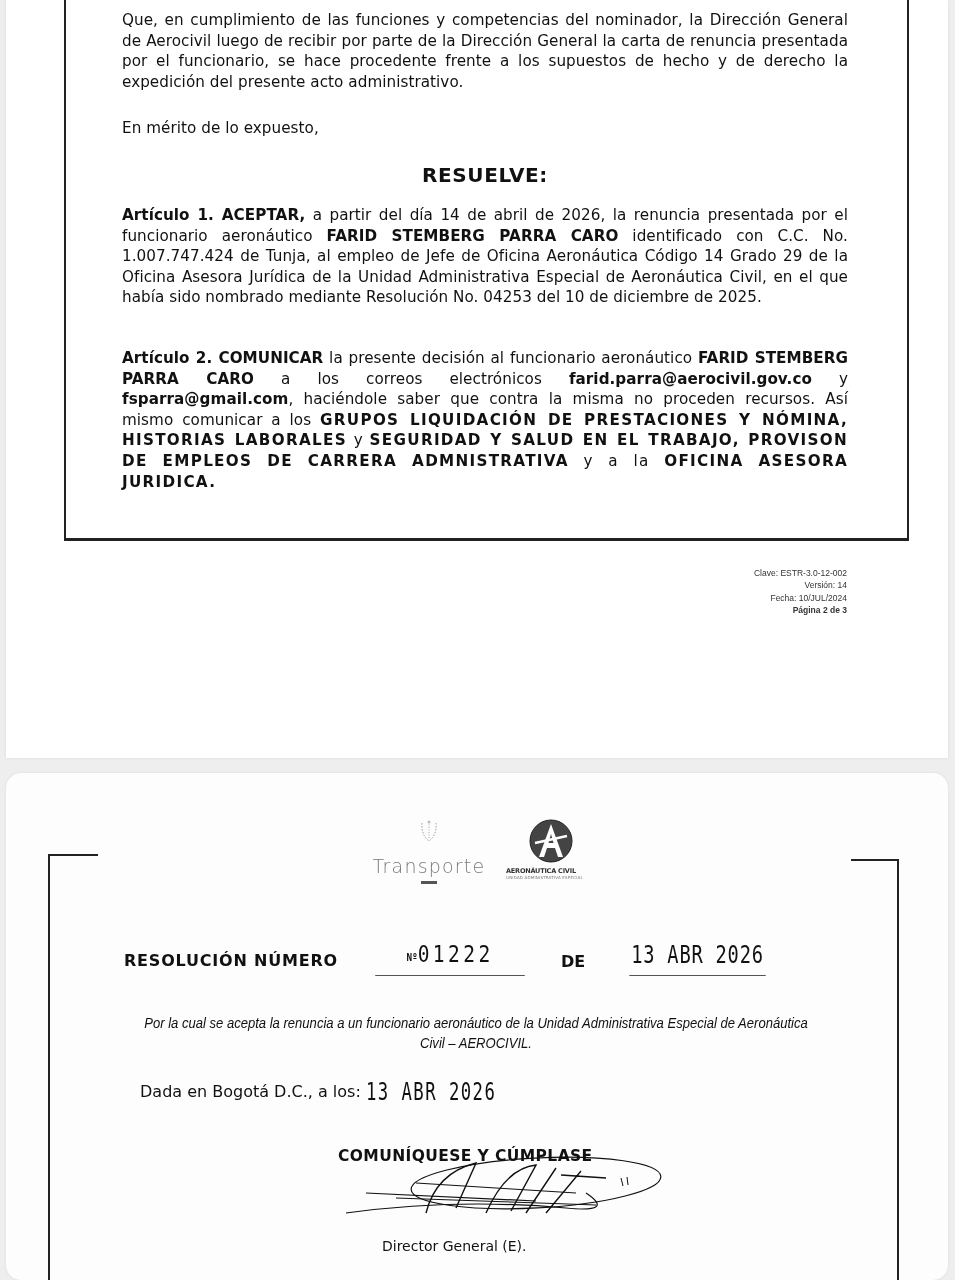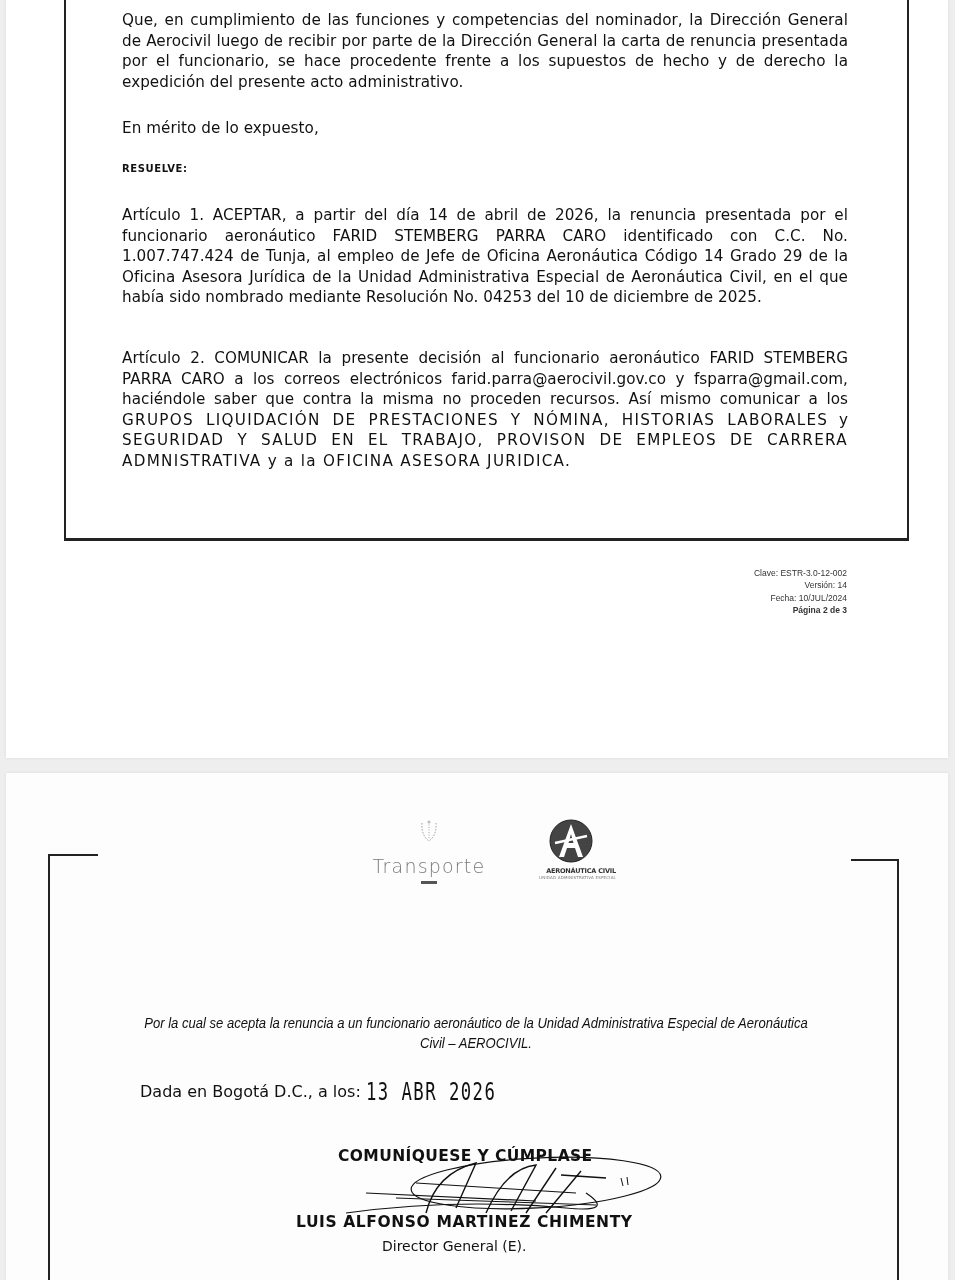--- a/index.html
+++ b/index.html
@@ -8,36 +8,36 @@
     background: #eeeeee;
     font-family: "DejaVu Sans", "Liberation Sans", sans-serif;
     color: #111;
     position: relative;
   }
   .page {
     position: absolute; background: #fff;
     box-shadow: 0 0 3px rgba(0,0,0,0.08);
   }
   #page1 { left: 6px; top: 0; width: 942px; height: 758px; }
-  #page2 { left: 6px; top: 773px; width: 942px; height: 507px; background:#fdfdfd; }
+  #page2 { left: 6px; top: 773px; width: 942px; height: 507px; background:#fdfdfd;border-radius:15px; }
 
   
   .frame1 {
     position: absolute; left: 58px; top: -10px; width: 841px; height: 548px;
     border-left: 2px solid #222; border-right: 2px solid #222; border-bottom: 3px solid #222;
   }
   .p1text {
     position: absolute; left: 116px; width: 726px;
     font-size: 15.2px; line-height: 20.6px; text-align: justify;
     letter-spacing: 0.05px;
   }
-  .p1text b { font-weight: normal; }
+  .p1text b { font-weight: bold; }
   #para-intro { top: 10px; }
   #para-merito { top: 118px; }
-  #resuelve { position:absolute; top:163px; left: 116px; width: 726px; text-align:left; font-weight:bold; font-size:10px; letter-spacing: 0.6px; }
+  #resuelve { position:absolute; top:163px; left: 116px; width: 726px; text-align:center; font-weight:bold; font-size:20px; letter-spacing: 0.6px; }
   #art1 { top: 205px; }
   #art2 { top: 348px; }
   #art2 .wide { letter-spacing: 1.3px; }
   #art3 { top: 514px; }
 
   .footer-meta {
     position: absolute; right: 101px; top: 555px; text-align: right;
     font-size: 8.5px; line-height: 12.4px; color: #333;
     font-family: "Liberation Sans Narrow", "Liberation Sans", sans-serif;
     margin-top: 12px;
@@ -46,21 +46,21 @@
   
   .corner { position:absolute; border-color:#222; border-style:solid; }
   #corner-tl { left: 42px; top: 81px; width: 48px; height: 430px; border-width: 2px 0 0 2px; }
   #corner-tr { left: 845px; top: 86px; width: 46px; height: 430px; border-width: 2px 2px 0 0; }
 
   .logos { position:absolute; left: 350px; top: 46px; width: 260px; height: 80px; }
   .transporte-logo { position:absolute; left: 8px; top: 0; width: 130px; text-align:center; color:#8a8a8a; }
   .transporte-logo .emblem { display:block; margin: 0 auto; width: 22px; height: 26px; }
   .transporte-logo .word { font-family: "DejaVu Sans", sans-serif; font-size: 19px; letter-spacing: 1.2px; font-weight: 300; display:block; margin-top: 10px; color:#7a7a7a; }
   .transporte-logo .tag { display:block; width:16px; height:3px; background:#555; margin: 4px auto 0; }
-  .aero-logo { position:absolute; left: 170px; top: 0; width: 90px; text-align:right; }
+  .aero-logo { position:absolute; left: 150px; top: 0; width: 90px; text-align:left; }
   .aero-logo .circle { display:block; margin: 0 auto; width: 44px; height: 44px; }
   .aero-logo .label { display:block; font-size: 6.5px; letter-spacing: -0.2px; color:#333; margin-top: 4px; font-weight:bold; }
   .aero-logo .sub { display:block; font-size: 4px; color:#777; letter-spacing: 0.2px; }
 
   .res-row { position:absolute; top: 168px; left: 118px; width: 680px; height: 40px; }
   .res-label { position:absolute; left: 0; top: 10px; font-weight:bold; font-size: 16px; letter-spacing: 0.8px; }
   .res-number { position:absolute; left: 238px; top: 0; width: 176px; border-bottom: 1px solid #555; height: 34px; text-align:center; font-family: "DejaVu Sans Mono", monospace; font-size: 23px; letter-spacing: 4px; transform: scaleX(0.85); }
   .res-number .no { font-size: 11px; font-weight:bold; letter-spacing:0; vertical-align: 1px; }
   .res-de { position:absolute; left: 437px; top: 11px; font-weight:bold; font-size: 16px; }
   .res-date { position:absolute; left: 486px; top: 0; width: 175px; border-bottom: 1px solid #555; height: 34px; text-align:center; font-family: "DejaVu Sans Mono", monospace; font-size: 24px; letter-spacing: 1px; transform: scaleX(0.78); }
@@ -117,33 +117,38 @@
         <circle cx="22" cy="22" r="21" fill="#444"></circle>
         <circle cx="22" cy="22" r="21" fill="none" stroke="#222" stroke-width="1"></circle>
         <path d="M22 5 L10 38 L15 38 L18 29 L26 29 L29 38 L34 38 Z M19.5 24 L22 15 L24.5 24 Z" fill="#fff"></path>
         <path d="M6 24 L38 17" stroke="#fff" stroke-width="2.5"></path>
       </svg>
       <span class="label">AERONÁUTICA CIVIL</span>
       <span class="sub">UNIDAD ADMINISTRATIVA ESPECIAL</span>
     </div>
   </div>
 
+  <div class="res-row">
+    <span class="res-label">RESOLUCIÓN NÚMERO</span>
+    <span class="res-number"><span class="no">Nº</span><span>01222</span></span>
+    <span class="res-de">DE</span>
+    <span class="res-date">13 ABR 2026</span>
+  </div>
 
   <div class="subject">Por la cual se acepta la renuncia a un funcionario aeronáutico de la Unidad Administrativa Especial de Aeronáutica Civil – AEROCIVIL.</div>
 
   <div class="dada">
     <span>Dada en Bogotá D.C., a los:</span>
     <span class="date">13 ABR 2026</span>
   </div>
 
   <div class="comuniquese">COMUNÍQUESE Y CÚMPLASE</div>
 
   <svg class="signature" viewBox="0 0 330 75">
     <ellipse cx="200" cy="30" rx="125" ry="25" fill="none" stroke="#111" stroke-width="1.2" transform="rotate(-3 200 30)"></ellipse>
     <path d="M30 40 L200 48 M10 60 Q120 45 230 55 Q280 60 250 40" fill="none" stroke="#111" stroke-width="1.2"></path>
     <path d="M90 60 Q100 20 140 10 L120 55 M150 60 Q170 15 200 12 L175 58 M190 60 L220 15 M210 60 L245 18 M225 22 L270 25" fill="none" stroke="#111" stroke-width="1.4"></path>
     <path d="M80 30 L240 40 M60 45 L260 52" fill="none" stroke="#111" stroke-width="1"></path>
     <path d="M285 25 L287 33 M291 24 L292 32" stroke="#111" stroke-width="1"></path>
   </svg>
 
-  <div class="signer">LUIS ALFONSO MARTINEZ CHIMENTY</div>
   <div class="signer-role">Director General (E).</div>
 </div>
 
 </body></html>

